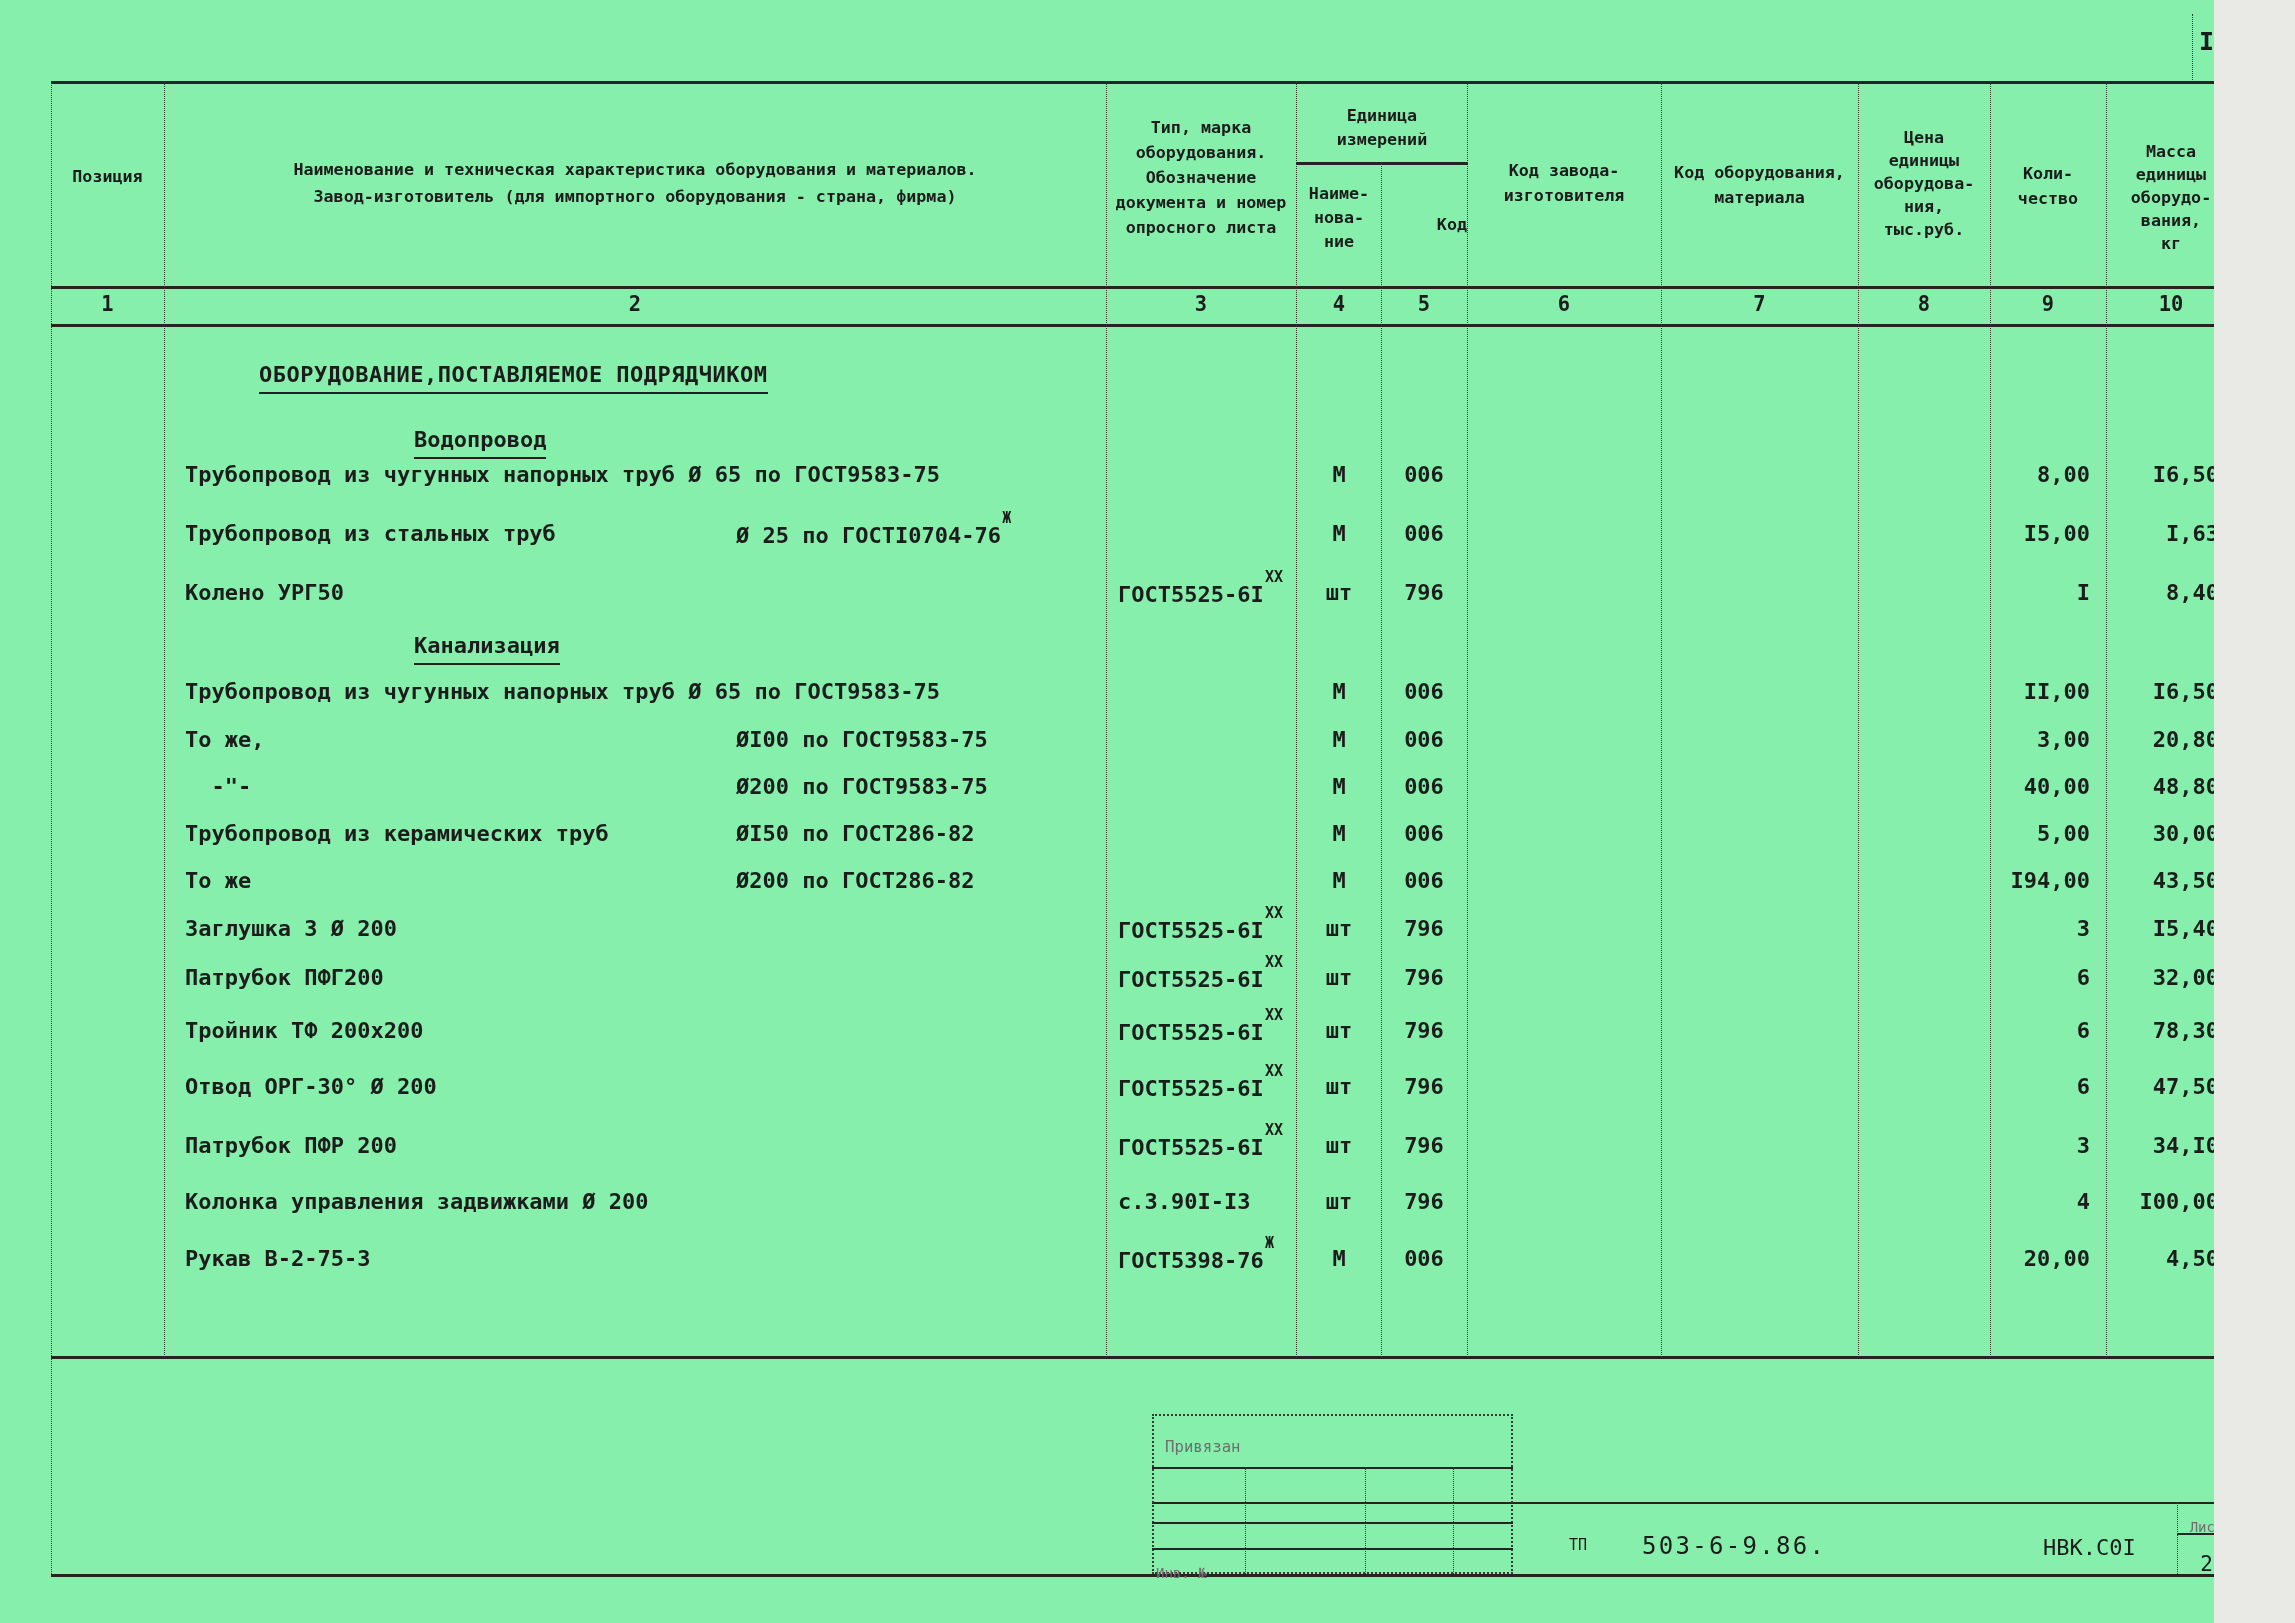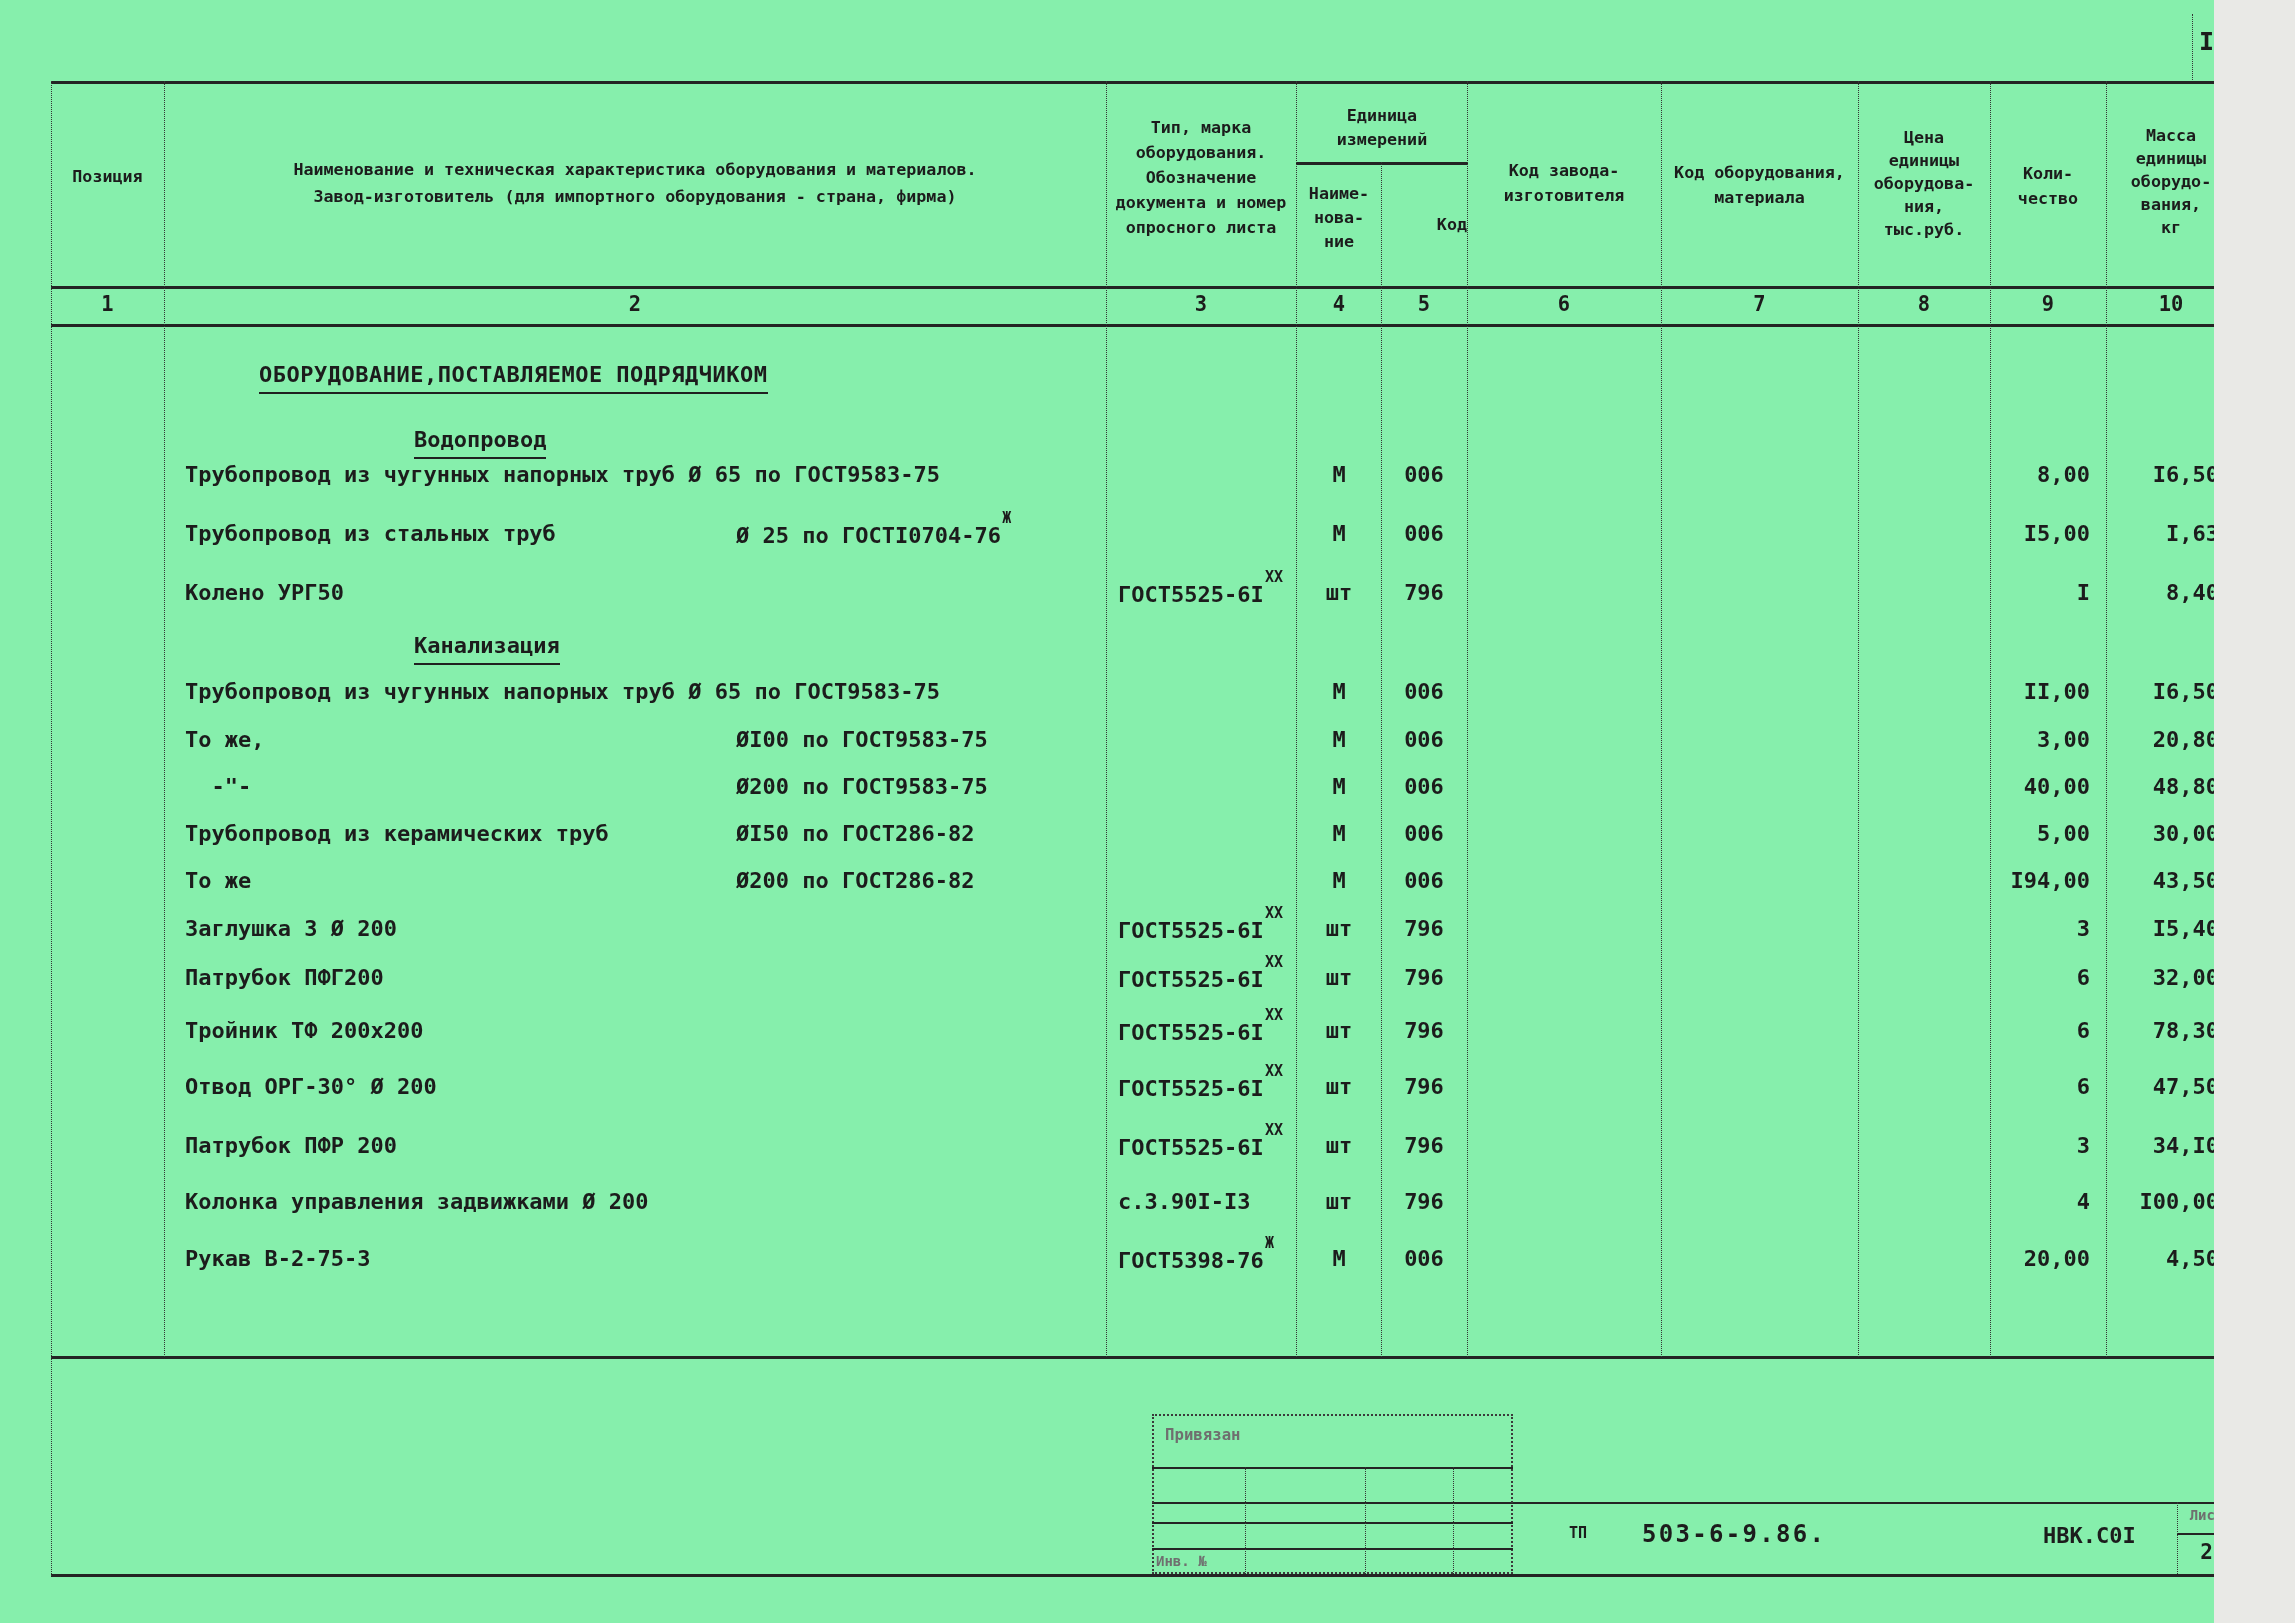--- a/index.html
+++ b/index.html
@@ -24,21 +24,21 @@
   .qty{left:1990px;width:100px;text-align:right;}
   .mass{left:2106px;width:113px;text-align:right;}
   sup.s{font-size:15px;position:relative;top:-12px;margin-left:1.4px;}
   .hrow .htext{position:absolute;border-bottom:2.8px solid #202020;padding-bottom:4.6px;}
   .hrow.section .htext{letter-spacing:0.5px;}
   
   .pagenum{position:absolute;left:2199px;top:27px;font-size:25px;font-weight:700;}
   .stampbox{position:absolute;left:1152px;top:1414px;width:361px;height:160px;
             border:2.3px dotted #3a3a3a;box-sizing:border-box;}
   .faint{color:#6f6f6f;font-weight:400;}
-  .foot{position:absolute;font-weight:700;}
+  .foot{position:absolute;font-weight:400;margin-top:12px;}
 </style>
 </head>
 <body>
 
 <div class="sheet">
 
   <div class="pagenum">I4</div>
   <div class="vr" style="left:2192px;top:14px;height:68px;"></div>
 
   <div class="hr" style="left:51px;top:81px;width:2185px;height:3.2px;"></div>
@@ -81,21 +81,21 @@
 изготовителя</div>
   <div class="hcell" style="left:1661px;top:160px;width:197px;">Код оборудования,
 материала</div>
   <div class="hcell" style="left:1858px;top:126px;width:132px;line-height:23px;">Цена
 единицы
 оборудова-
 ния,
 тыс.руб.</div>
   <div class="hcell" style="left:1990px;top:161px;width:116px;">Коли-
 чество</div>
-  <div class="hcell" style="left:2106px;top:124px;width:130px;line-height:23px;">Масса
+  <div class="hcell" style="left:2106px;top:140px;width:130px;line-height:23px;">Масса
 единицы
 оборудо-
 вания,
 кг</div>
 
   <div class="numcell" style="left:51px;top:292px;width:113px;">1</div>
   <div class="numcell" style="left:164px;top:292px;width:942px;">2</div>
   <div class="numcell" style="left:1106px;top:292px;width:190px;">3</div>
   <div class="numcell" style="left:1296px;top:292px;width:86px;">4</div>
   <div class="numcell" style="left:1381px;top:292px;width:86px;">5</div>

